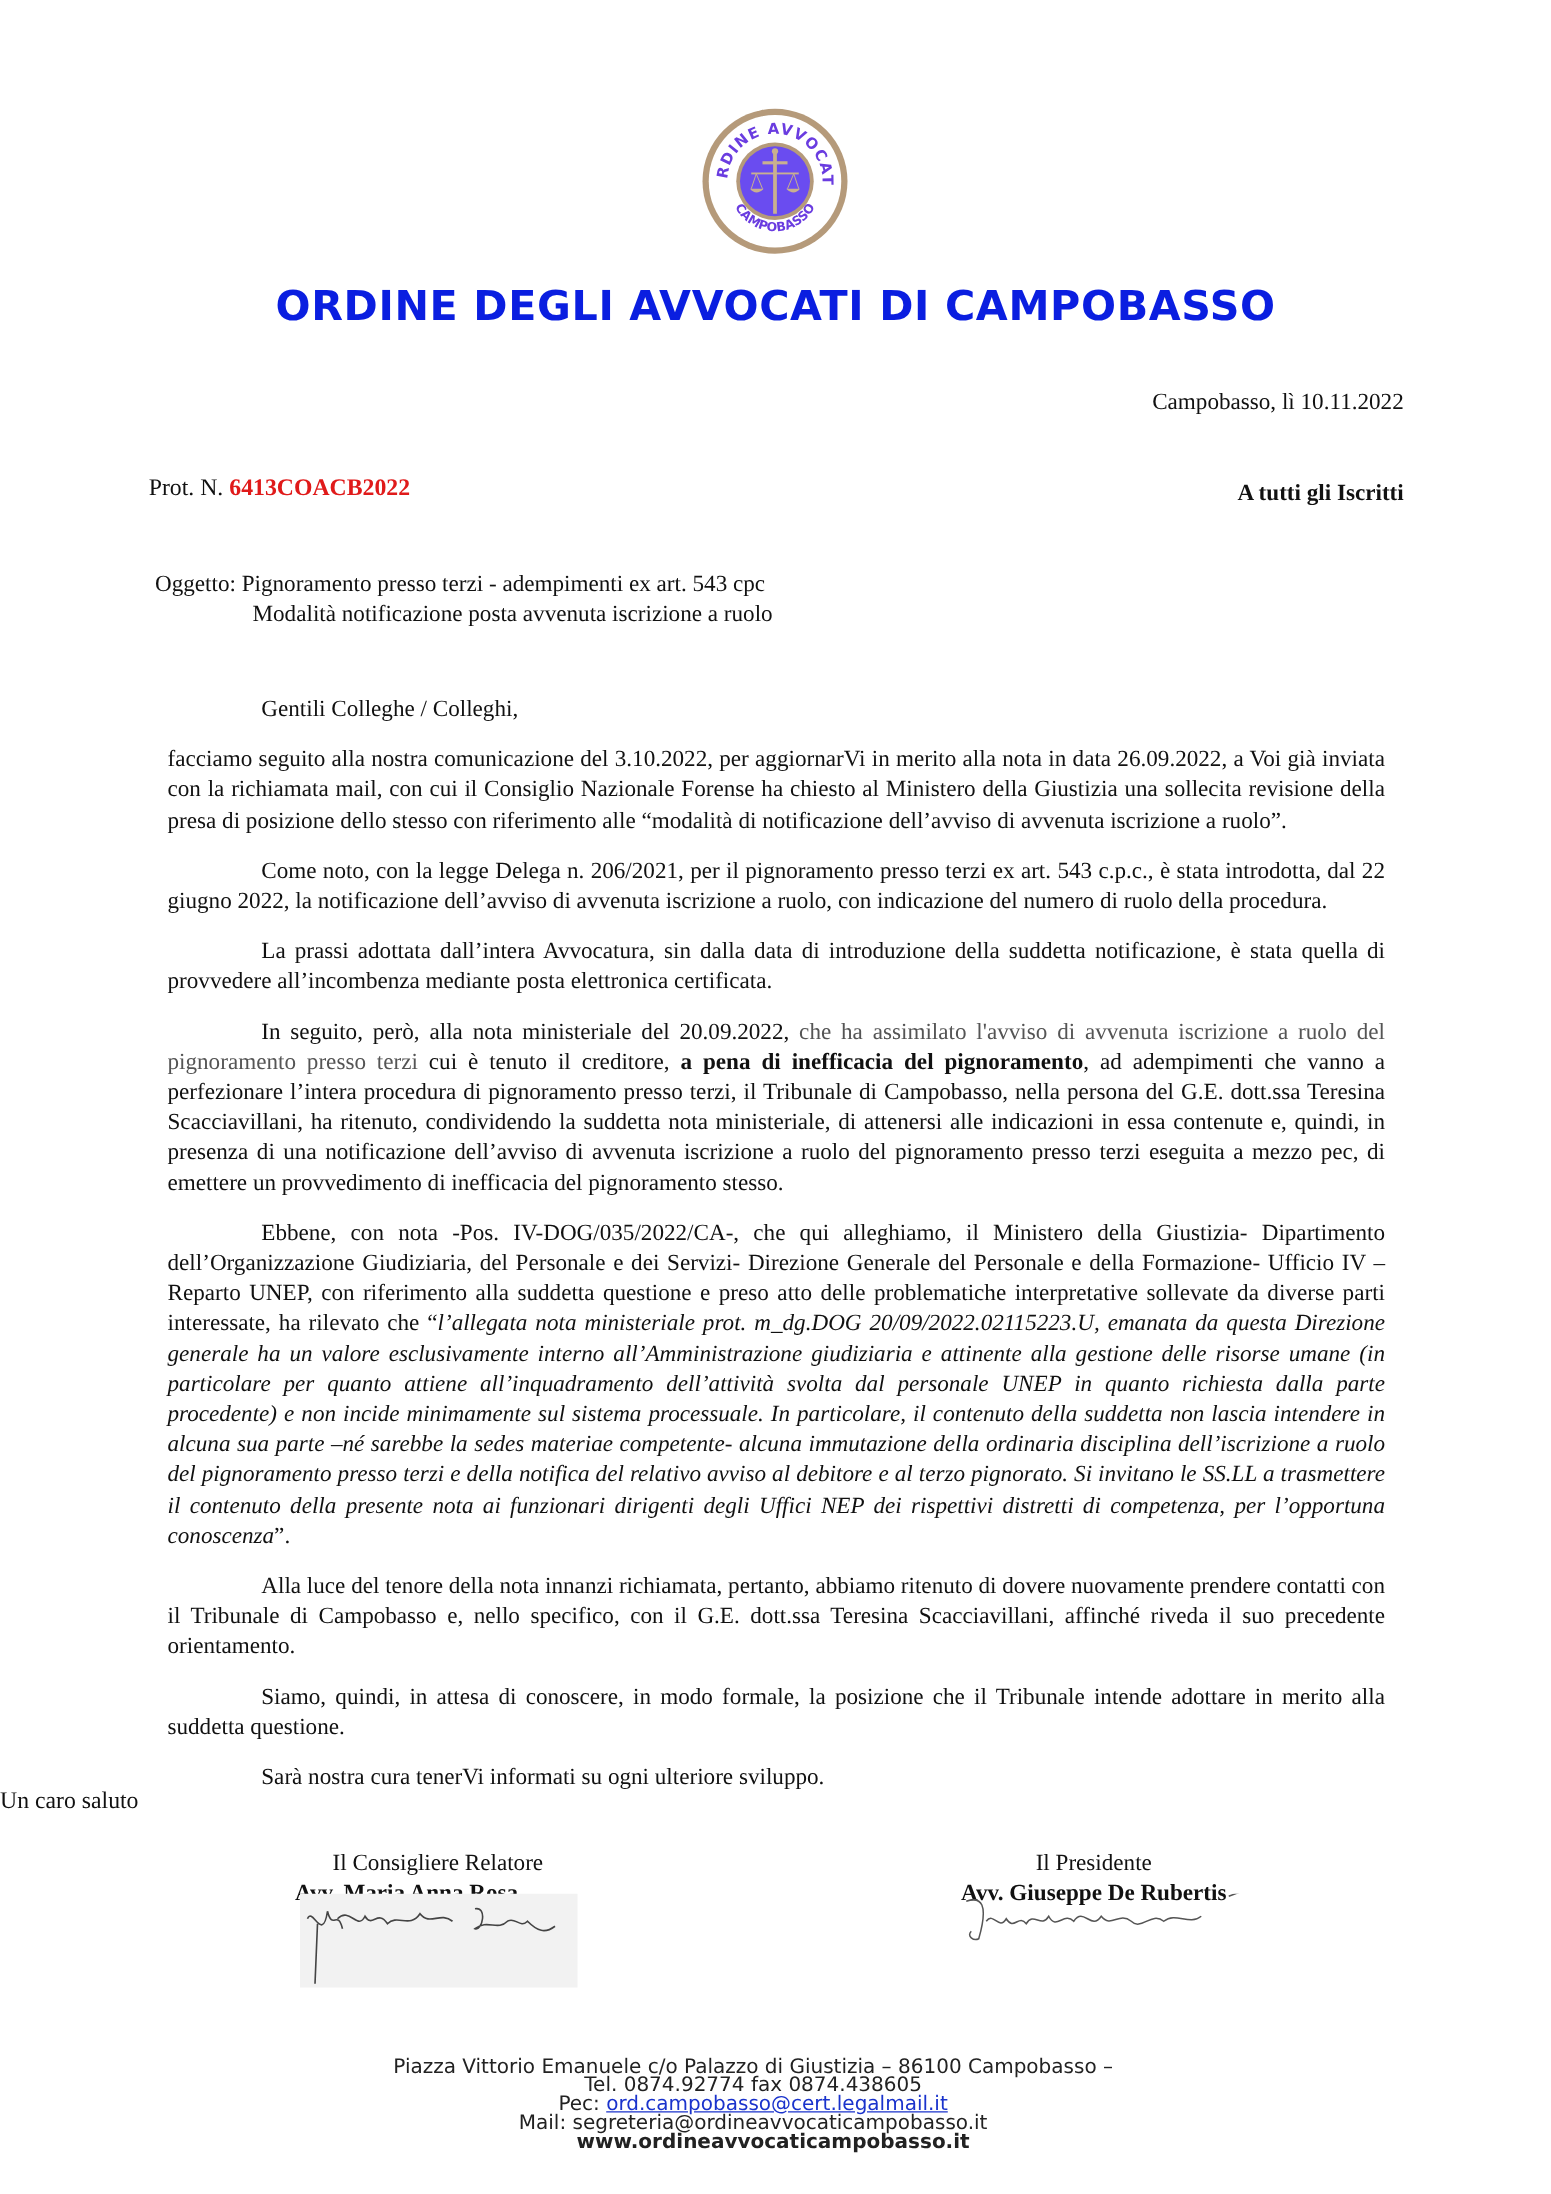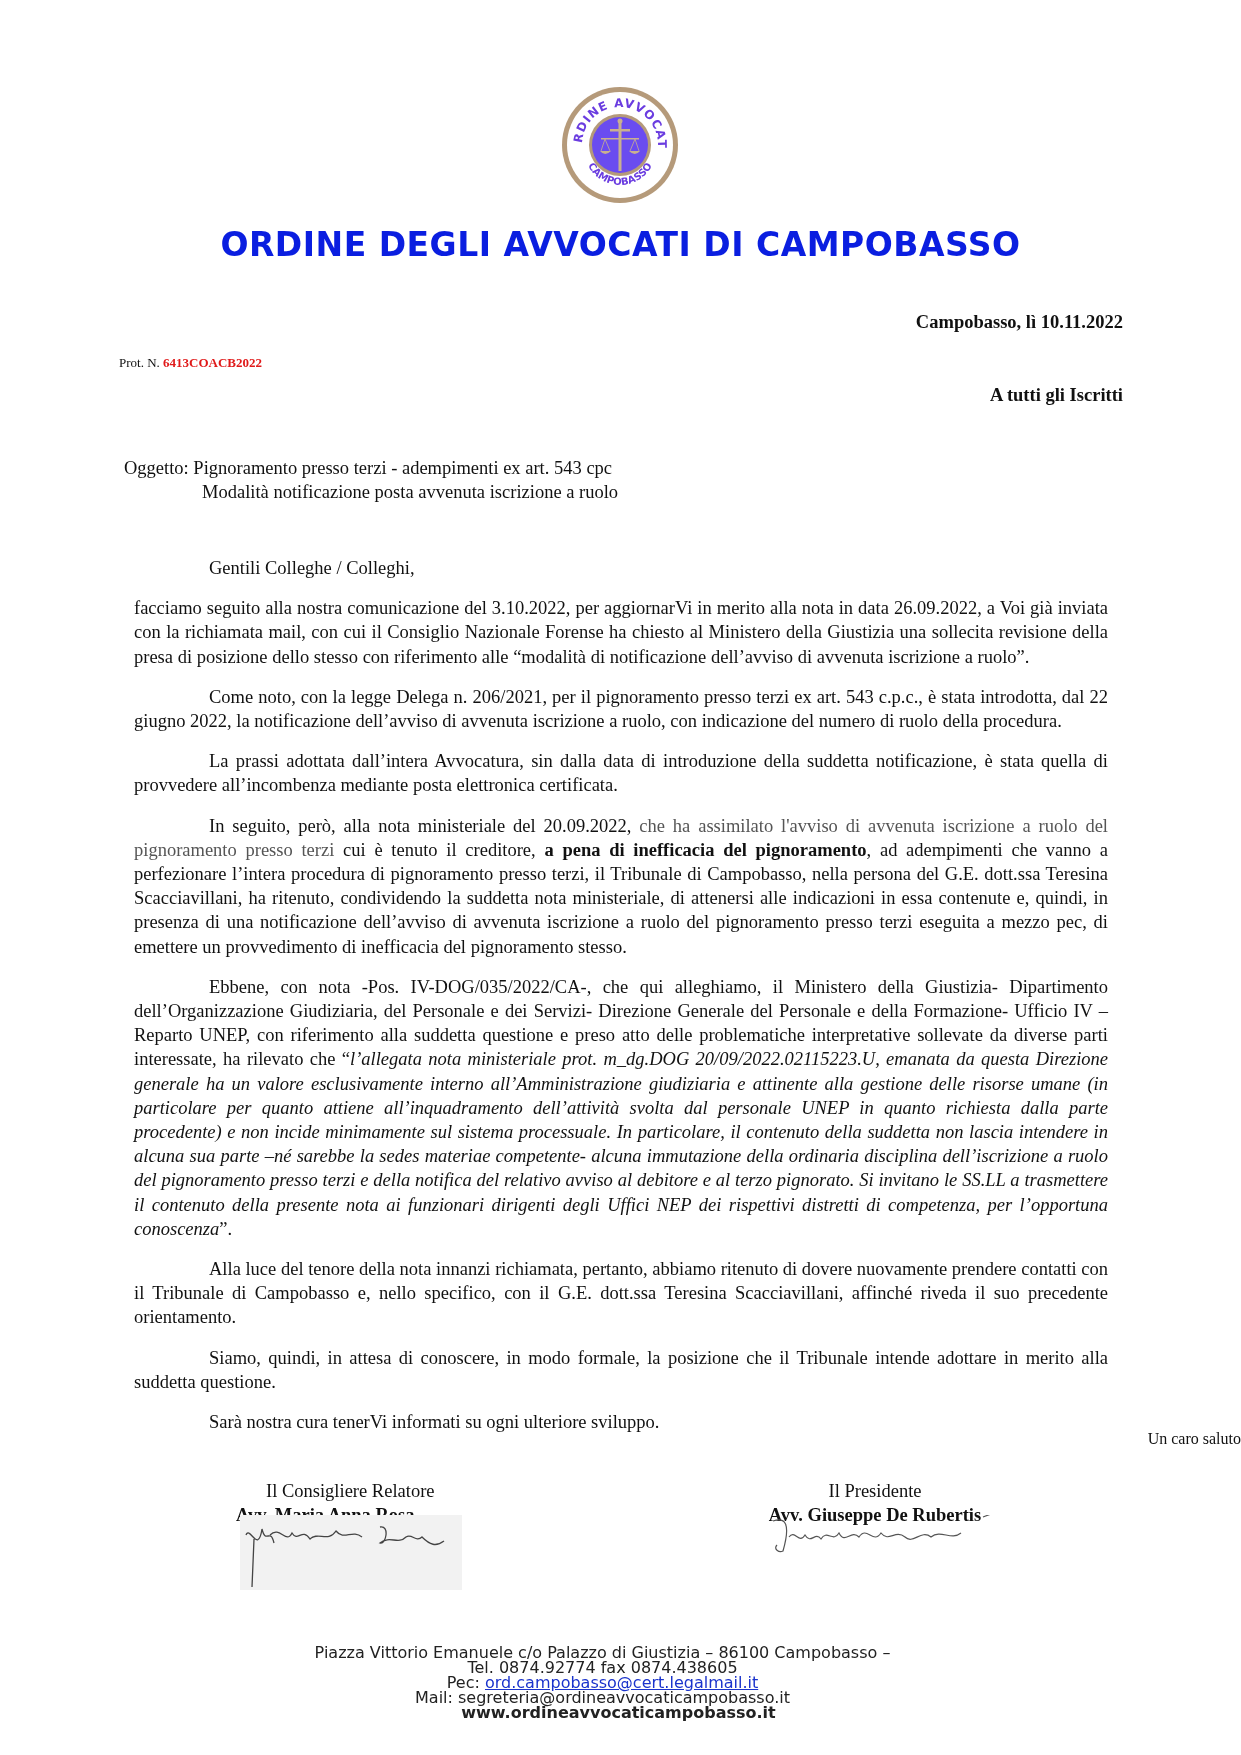--- a/index.html
+++ b/index.html
@@ -2,33 +2,33 @@
 <html><head>
 <meta charset="utf-8">
 <style>
   html, body { margin: 0; padding: 0; background: #ffffff; }
   body { width: 1241px; height: 1755px; position: relative; overflow: hidden;
          font-family: "Liberation Serif", serif; color: #111; }
   .logo { position: absolute; left: 560px; top: 85px; width: 120px; height: 120px; }
   .title { position: absolute; left: 0; top: 225px; width: 1241px; text-align: center;
            font-family: "DejaVu Sans", sans-serif; font-weight: bold; font-size: 33px;
            color: #0a1ee0; letter-spacing: 0.5px; }
-  .date { position: absolute; right: 118px; top: 312px; font-weight: bold; font-size: 18.5px; margin-left: 12px; }
-  .prot { position: absolute; left: 119px; top: 355px; font-size: 13px; }
+  .date { position: absolute; right: 118px; top: 312px; font-weight: normal; font-size: 18.5px; margin-left: 12px; }
+  .prot { position: absolute; left: 119px; top: 380px; font-size: 19px; }
   .prot .num { color: #e01a1a; font-weight: bold; }
   .recip { position: absolute; right: 118px; top: 385px; font-weight: bold; font-size: 18.5px; }
   .subject { position: absolute; left: 124px; top: 456px; font-size: 18.5px; line-height: 24px; }
   .subject .l2 { padding-left: 78px; display: block; }
   .body { position: absolute; left: 118px; top: 540px; width: 1006px;
           font-size: 18.5px; line-height: 24.2px; text-align: justify; }
   .body p { margin: 16px; text-indent: 75px; }
   .body p.noindent { text-indent: 0; }
   .body .grey { color: #555; }
   .body i { font-style: italic; }
-  .salute { position: absolute; left: 0; width: 1241px; top: 1430px; text-align: right; font-size: 16px; }
+  .salute { position: absolute; left: 0; width: 1241px; top: 1430px; text-align: left; font-size: 19px; }
   .sig-left { position: absolute; left: 236px; top: 1479px; font-size: 18.5px; line-height: 24px; }
   .sig-left .role { padding-left: 30px; display:block; }
   .sig-right { position: absolute; left: 755px; top: 1479px; font-size: 18.5px; line-height: 24px; text-align: center; width: 240px; }
   .sig-img-left { position: absolute; left: 240px; top: 1515px; width: 222px; height: 75px; background: #f2f2f2; }
   .sig-img-right { position: absolute; left: 755px; top: 1515px; width: 250px; height: 40px; }
   .footer { position: absolute; left: 0; width: 1205px; top: 1645px; text-align: center;
             font-family: "DejaVu Sans", sans-serif; font-size: 16px; line-height: 15px; color: #222; }
   .footer a { color: #1a33cc; text-decoration: underline; }
   .footer .web { font-weight: bold; padding-left: 32px; }
 </style>

